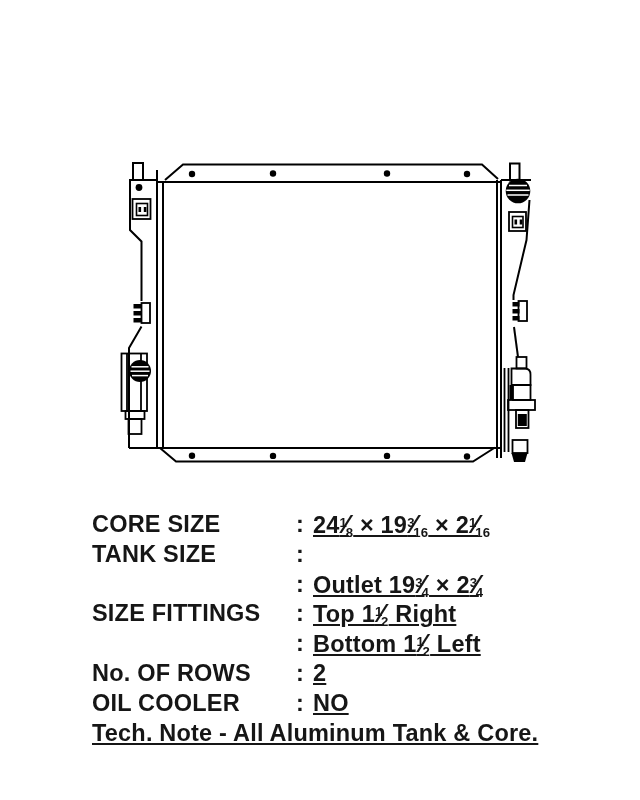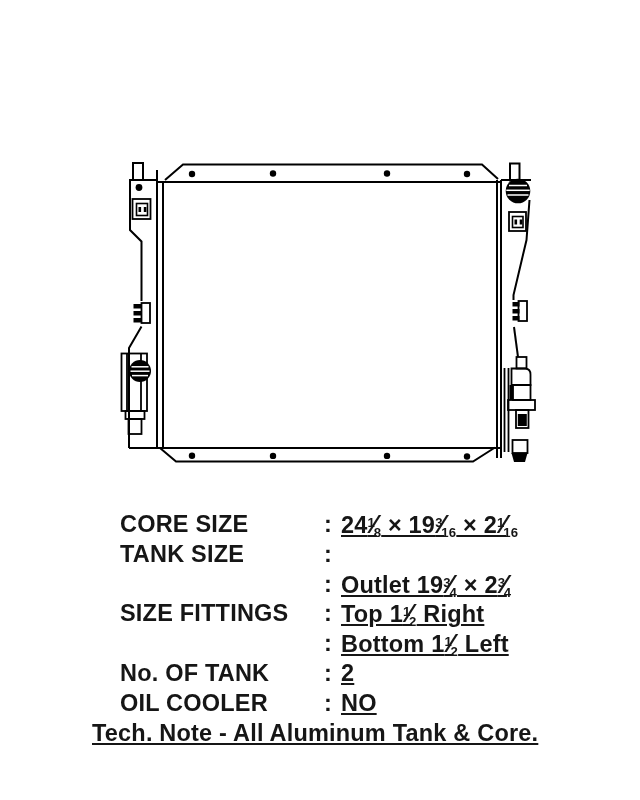--- a/index.html
+++ b/index.html
@@ -6,21 +6,21 @@
   .page{
     position:relative;width:640px;height:800px;background:#ffffff;overflow:hidden;
     font-family:"Liberation Sans","DejaVu Sans",sans-serif;color:#161616;
   }
   .drawing{position:absolute;left:0;top:0;}
   .specs{
     position:absolute;left:92px;top:510px;
     font-weight:bold;font-size:23.5px;letter-spacing:0.2px;line-height:29.8px;
     white-space:nowrap;color:#161616;
   }
-  .spec-row{display:flex;height:29.8px;margin-left:28px;}
+  .spec-row{display:flex;height:29.8px;}
   .spec-label{width:204px;flex:none;}
   .spec-colon{width:17px;flex:none;}
   .spec-value{flex:none;text-decoration:underline;}
   .frac{display:inline;}
   .frac .num{font-size:0.56em;position:relative;top:-0.45em;margin-right:-2px;}
   .frac .slash{font-size:1.12em;margin:0 -1px;}
   .frac .den{font-size:0.56em;position:relative;top:0.30em;margin-left:-2px;}
   .tech-note{white-space:nowrap;text-decoration:underline;}
 </style>
 </head>
@@ -157,21 +157,21 @@
       <span class="spec-label">SIZE FITTINGS</span>
       <span class="spec-colon">:</span>
       <span class="spec-value">Top 1<span class="frac"><span class="num">1</span><span class="slash">⁄</span><span class="den">2</span></span> Right</span>
     </div>
     <div class="spec-row">
       <span class="spec-label"></span>
       <span class="spec-colon">:</span>
       <span class="spec-value">Bottom 1<span class="frac"><span class="num">1</span><span class="slash">⁄</span><span class="den">2</span></span> Left</span>
     </div>
     <div class="spec-row">
-      <span class="spec-label">No. OF TANK</span>
+      <span class="spec-label">No. OF ROWS</span>
       <span class="spec-colon">:</span>
       <span class="spec-value">2</span>
     </div>
     <div class="spec-row">
       <span class="spec-label">OIL COOLER</span>
       <span class="spec-colon">:</span>
       <span class="spec-value">NO</span>
     </div>
     <div class="tech-note">Tech. Note - All Aluminum Tank &amp; Core.</div>
   </div>

